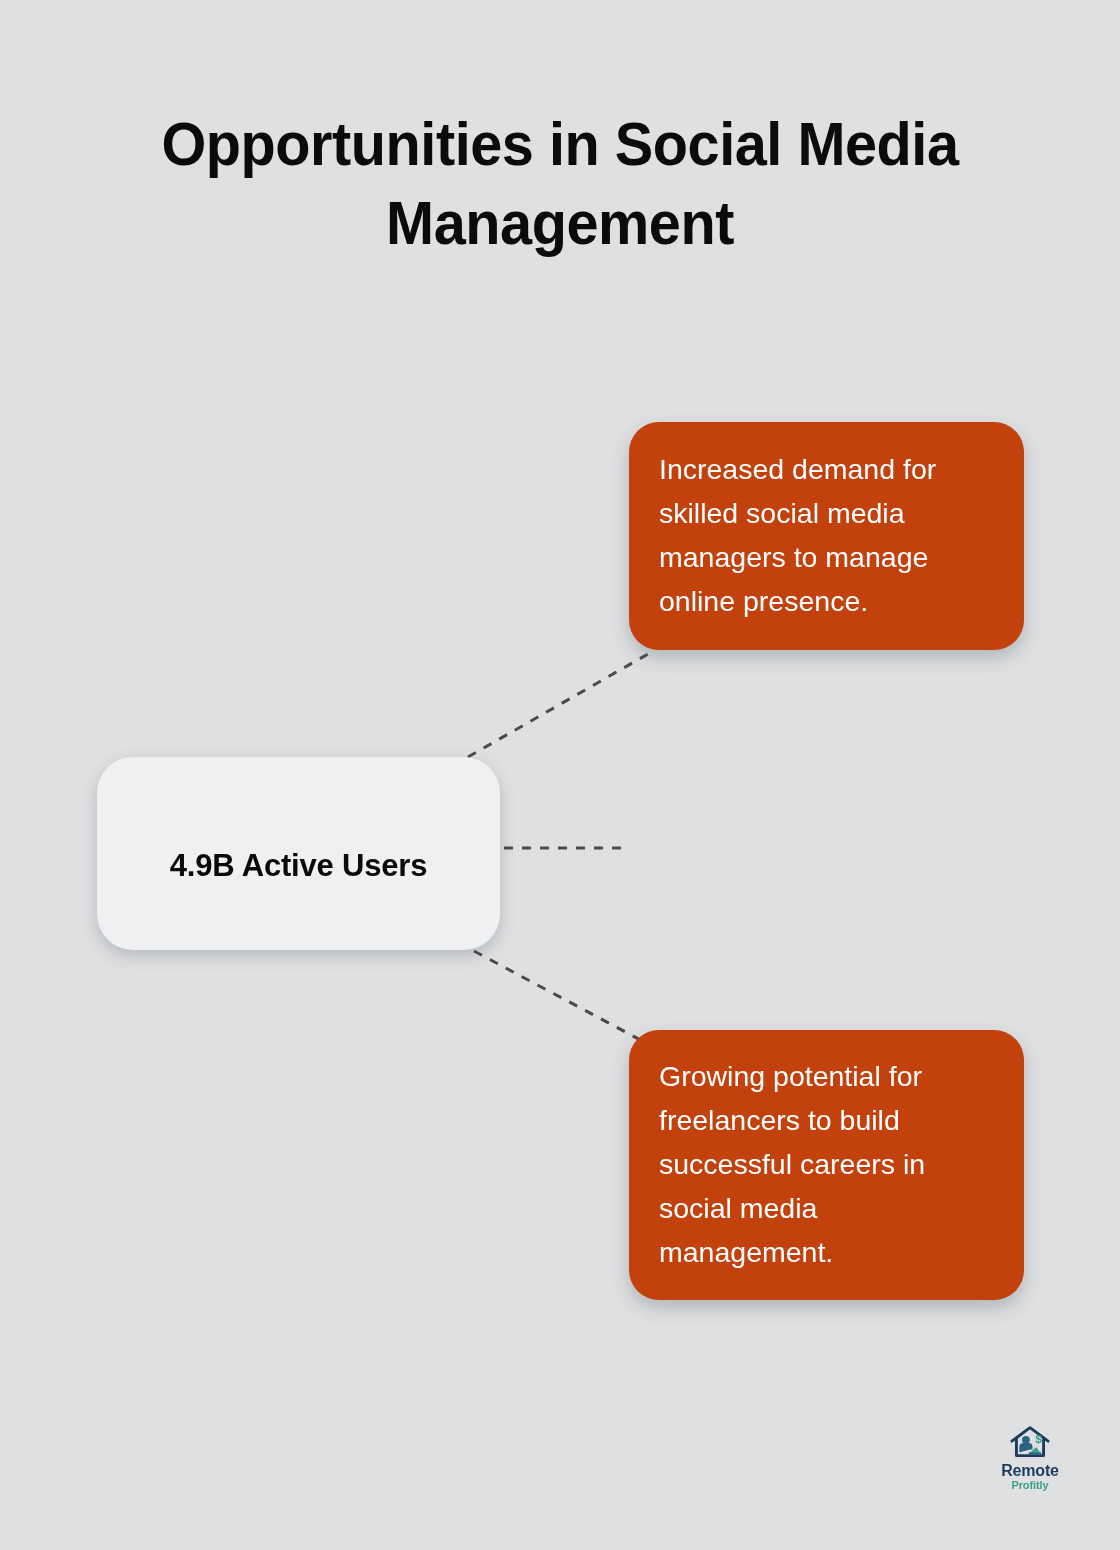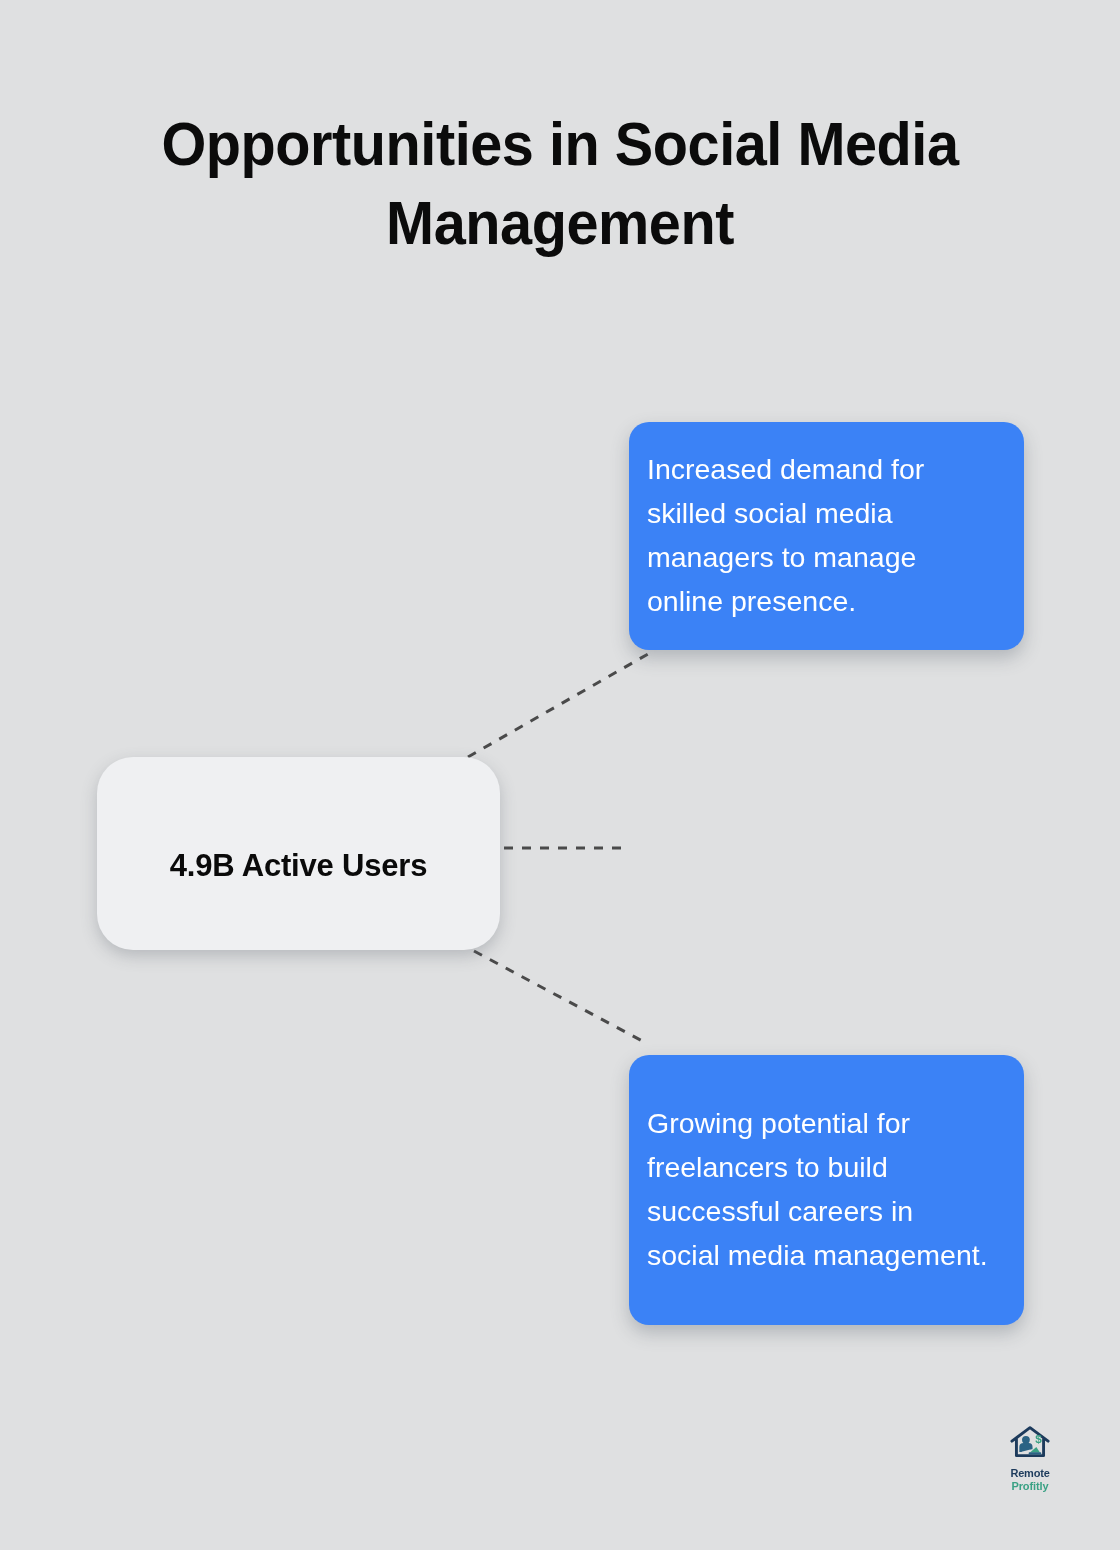--- a/index.html
+++ b/index.html
@@ -71,61 +71,61 @@
     text-align: center;
     letter-spacing: -0.2px;
     margin-top: 24px;
   }
 
   
   .branch {
     position: absolute;
     left: 629px;
     width: 395px;
-    background: #3b82f6;
-    border-radius: 20px;
+    background: #c2410c;
+    border-radius: 30px;
     box-shadow: 0 8px 18px rgba(85, 92, 105, 0.32);
     box-sizing: border-box;
     display: flex;
     align-items: center;
-    padding: 24px 36px 24px 18px;
+    padding: 24px 36px 24px 30px;
   }
   .branch-text {
     font-size: 28.5px;
     line-height: 1.54;
     color: #ffffff;
     font-weight: 400;
   }
 
   #branch-0 { top: 422px;  height: 228px; }
   #branch-1 { top: 718px;  height: 232px; }
-  #branch-2 { top: 1030px; height: 270px; margin-top: 25px; }
+  #branch-2 { top: 1030px; height: 270px; }
 
   
   .logo {
     position: absolute;
     left: 980px;
     top: 1424px;
     width: 100px;
     display: flex;
     flex-direction: column;
     align-items: center;
   }
   .logo-mark {
     width: 44px;
     height: 38px;
     display: block;
   }
   .logo-word-1 {
-    font-size: 11px;
+    font-size: 16px;
     font-weight: 700;
     color: #1d3b5c;
     letter-spacing: -0.2px;
     line-height: 1.08;
-    margin-top: 6px;
+    margin-top: 0;
   }
   .logo-word-2 {
     font-size: 11px;
     font-weight: 700;
     color: #3aa184;
     letter-spacing: -0.1px;
     line-height: 1.1;
   }
 </style>
 </head>

